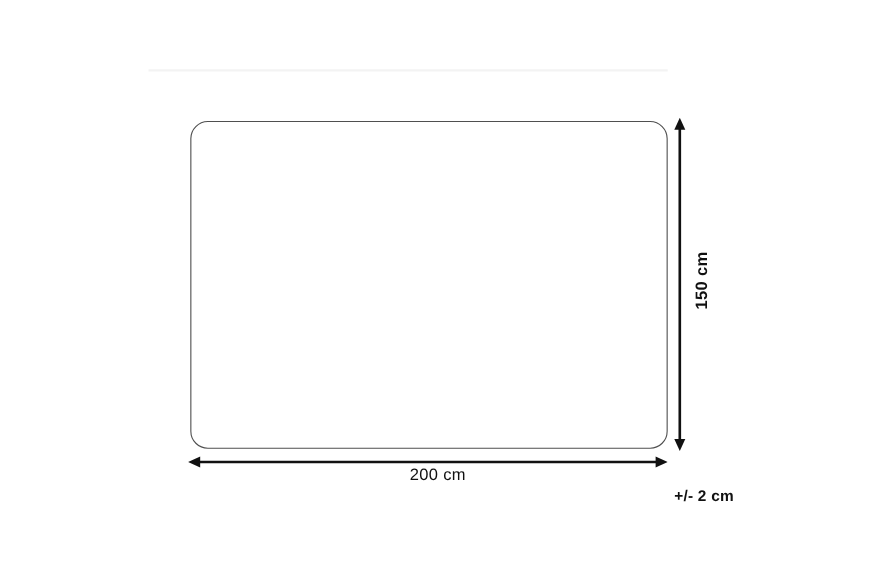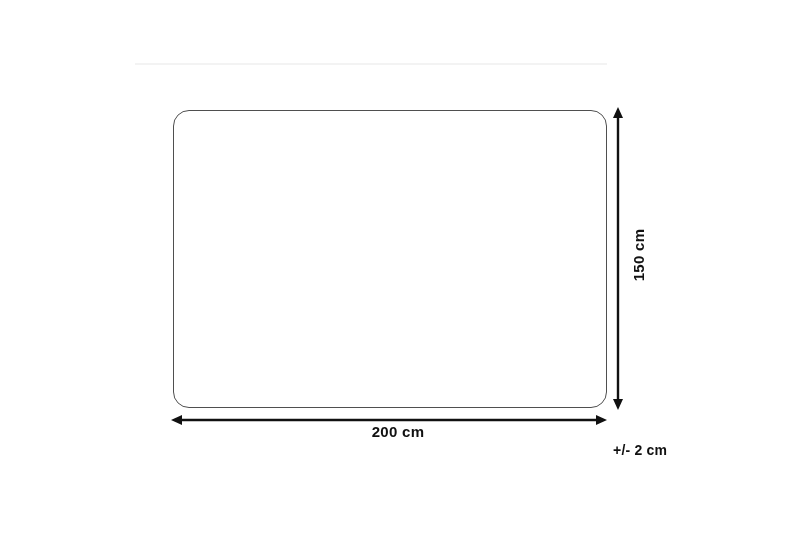--- a/index.html
+++ b/index.html
@@ -59,21 +59,21 @@
     color: #111111;
     letter-spacing: 0.3px;
   }
   .width-label {
     position: absolute;
     left: 398px;
     top: 423px;
     transform: translateX(-50%);
     white-space: nowrap;
     font-size: 15px;
-    font-weight: bold;
+    font-weight: normal;
     color: #111111;
     letter-spacing: 0.3px;
   }
   .tolerance-label {
     position: absolute;
     left: 613px;
     top: 442px;
     white-space: nowrap;
     font-size: 14px;
     font-weight: bold;

